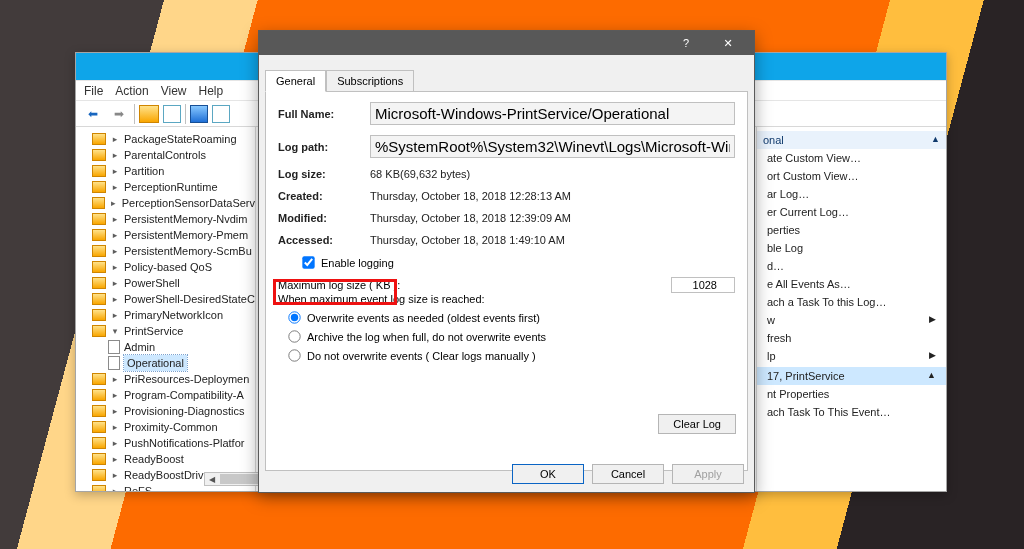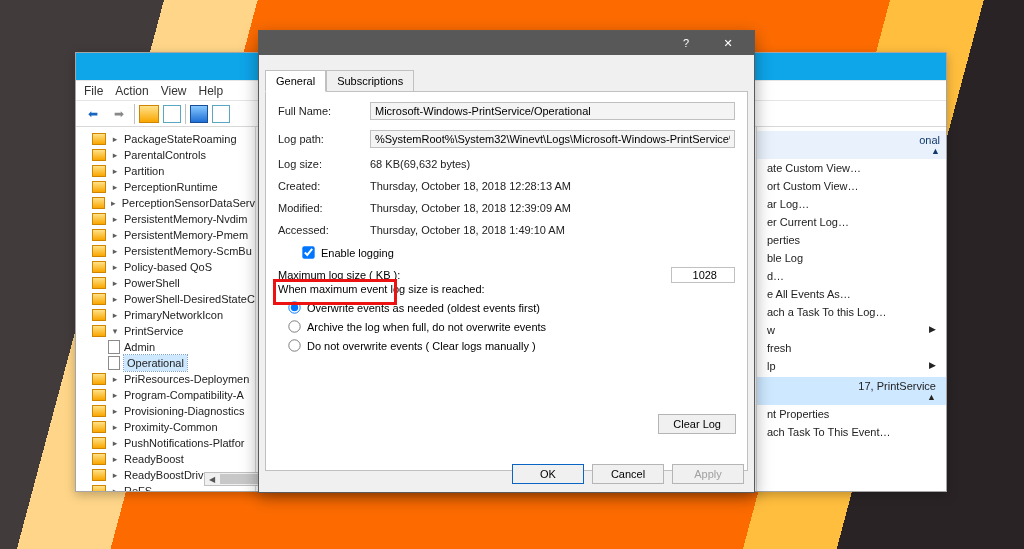--- a/index.html
+++ b/index.html
@@ -39,21 +39,21 @@
     background:linear-gradient(#ffe28a,#f9a600); border:1px solid #cf8500;}
   .tree-col li.leaf::before { content:""; display:inline-block; width:10px;height:12px;
     background:#fff; border:1px solid #8b8b8b;}
   .tree-col .toggle { color:#5d5d5d; font-size:9px; width:10px;text-align:center;}
   .tree-col li.selected span.lbl { background:#cde8ff; outline:1px dotted #7da2ce; padding:0 3px;}
 
   .middle-col { flex:1; }
   .actions-col { width:190px; border-left:1px solid #d8d8d8; font-size:11px; padding:4px 0;
     overflow:hidden;}
   .actions-col .group-hd { background:#e9f2fc; padding:3px 6px; color:#103a6d;
-    display:flex; justify-content:space-between; align-items:flex-end;flex-direction:column;}
+    display:flex; justify-content:space-between; align-items:flex-start;}
   .actions-col .item { padding:3px 10px; color:#222; display:flex; justify-content:space-between; }
   .actions-col .item.selected { background:#cde8ff; }
   .actions-col .arrow{font-size:9px;}
 
   .ev-scroll { position:absolute; left:128px; bottom:5px; width:126px; height:14px;
     background:#f0f0f0; border:1px solid #c0c0c0; display:flex;}
   .ev-scroll .cap{width:14px;display:flex;align-items:center;justify-content:center;font-size:8px;color:#555;}
   .ev-scroll .thumb{flex:none;width:40px;background:#c8c8c8;margin:1px;}
   .ev-scroll .track{flex:1;}
 
@@ -64,23 +64,23 @@
     padding:0 8px; gap:6px;}
   .pd-title .spacer{flex:1;}
   .pd-title .wbtn{width:36px;height:22px;display:flex;align-items:center;justify-content:center;color:#fff;}
   .pd-tabs { display:flex; padding:6px 6px 0 6px; gap:0;}
   .pd-tab { padding:4px 10px; font-size:11px; border:1px solid #c0c0c0;
     background:#f0f0f0; position:relative; top:1px;margin-top:8px;}
   .pd-tab.active { background:#fff; border-bottom-color:#fff;}
   .pd-panel { margin:0 6px 6px 6px; background:#fff; border:1px solid #c0c0c0;
     padding:10px 12px; height:380px;}
   .pd-row { display:flex; align-items:center; margin-bottom:10px;}
-  .pd-row .lbl{ width:92px; color:#222;}
+  .pd-row .lbl{ width:92px; color:#222;font-weight:bold;}
   .pd-row .val { flex:1; color:#222;}
-  .pd-row input[type=text]{ flex:1; font-size:11px; padding:2px 4px;
+  .pd-row input[type=text]{ flex:1; font-size:15px; padding:2px 4px;
     background:#f4f4f4; border:1px solid #c0c0c0;}
   .check-row { display:flex; align-items:center; gap:6px; margin:4px 0 8px 0;padding-left:24px;}
   .check-row input{transform:scale(.95);}
   .highlight-box { position:absolute; border:3px solid #e11; pointer-events:none; }
   .max-row { display:flex; align-items:center; gap:6px; margin-bottom:0;}
   .max-row input[type=number]{ width:64px; text-align:right; font-size:11px; padding:1px 2px;
     border:1px solid #c0c0c0;}
   .radio-row{ display:flex; align-items:center; gap:6px; margin:6px 0 6px 10px;}
   .radio-row input{transform:scale(.95);}  
   .clear-btn{ position:absolute; right:18px; bottom:58px; padding:3px 14px;

